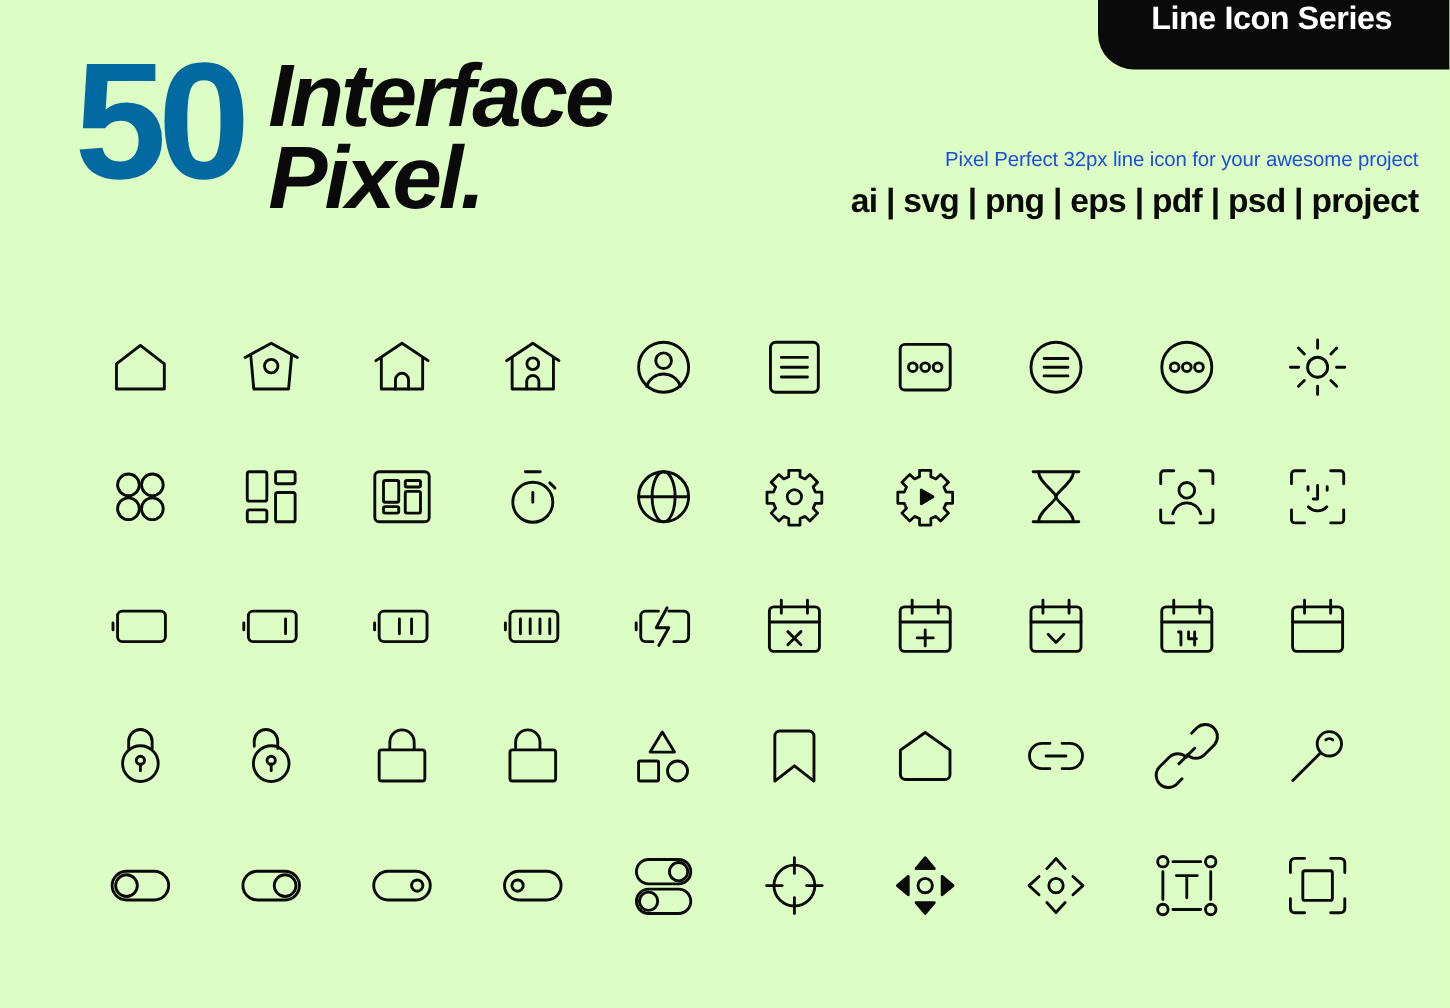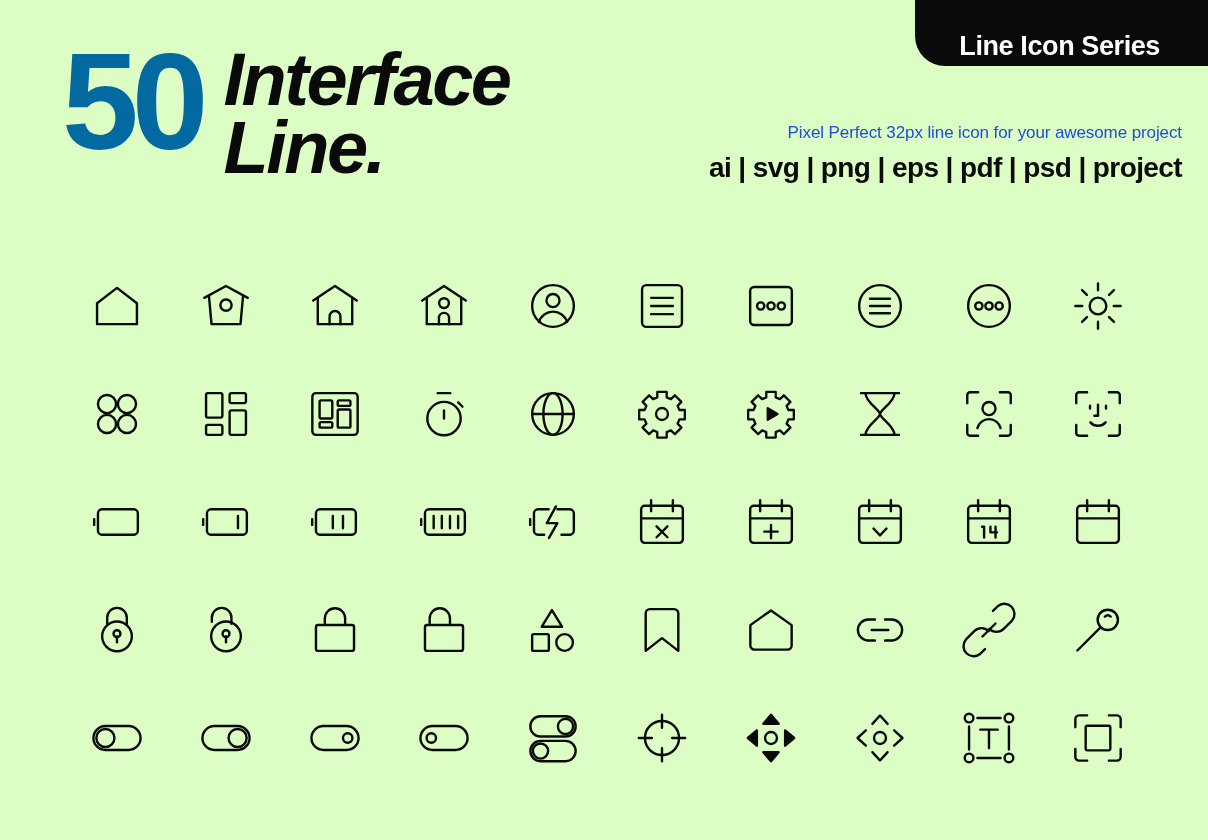--- a/index.html
+++ b/index.html
@@ -7,24 +7,24 @@
     width:1208px; height:840px;
     background:#dcfdc3;
     font-family:"Liberation Sans", sans-serif;
     overflow:hidden;
   }
   .page { position:relative; width:1208px; height:840px; background:#dcfdc3; }
 
   
   .badge {
     position:absolute; top:0; right:0;
-    height:66px; padding:0 48px 4px 44px;
+    height:58px; padding:0 48px 4px 44px;
     background:#0a0a0a;
     border-bottom-left-radius:30px;
-    display:flex; align-items:flex-end; justify-content:center;
+    display:flex; align-items:flex-start; justify-content:center;
   }
   .badge-label {
     color:#ffffff; font-size:27px; font-weight:bold;
     letter-spacing:-0.4px; white-space:nowrap;
   }
 
   
   .headline { position:absolute; left:62px; top:38px; display:flex; align-items:flex-start; }
   .big-number {
     font-size:138px; font-weight:bold; line-height:0.92;
@@ -63,21 +63,21 @@
 <div class="page">
 
   <div class="badge">
     <span class="badge-label">Line Icon Series</span>
   </div>
 
   <div class="headline">
     <span class="big-number">50</span>
     <span class="title-lines">
       <span class="title-line">Interface</span>
-      <span class="title-line">Line.</span>
+      <span class="title-line">Pixel.</span>
     </span>
   </div>
 
   <div class="desc">
     <div class="desc-sub">Pixel Perfect 32px line icon for your awesome project</div>
     <div class="desc-formats">ai | svg | png | eps | pdf | psd | project</div>
   </div>
 
   <div class="grid">
 

